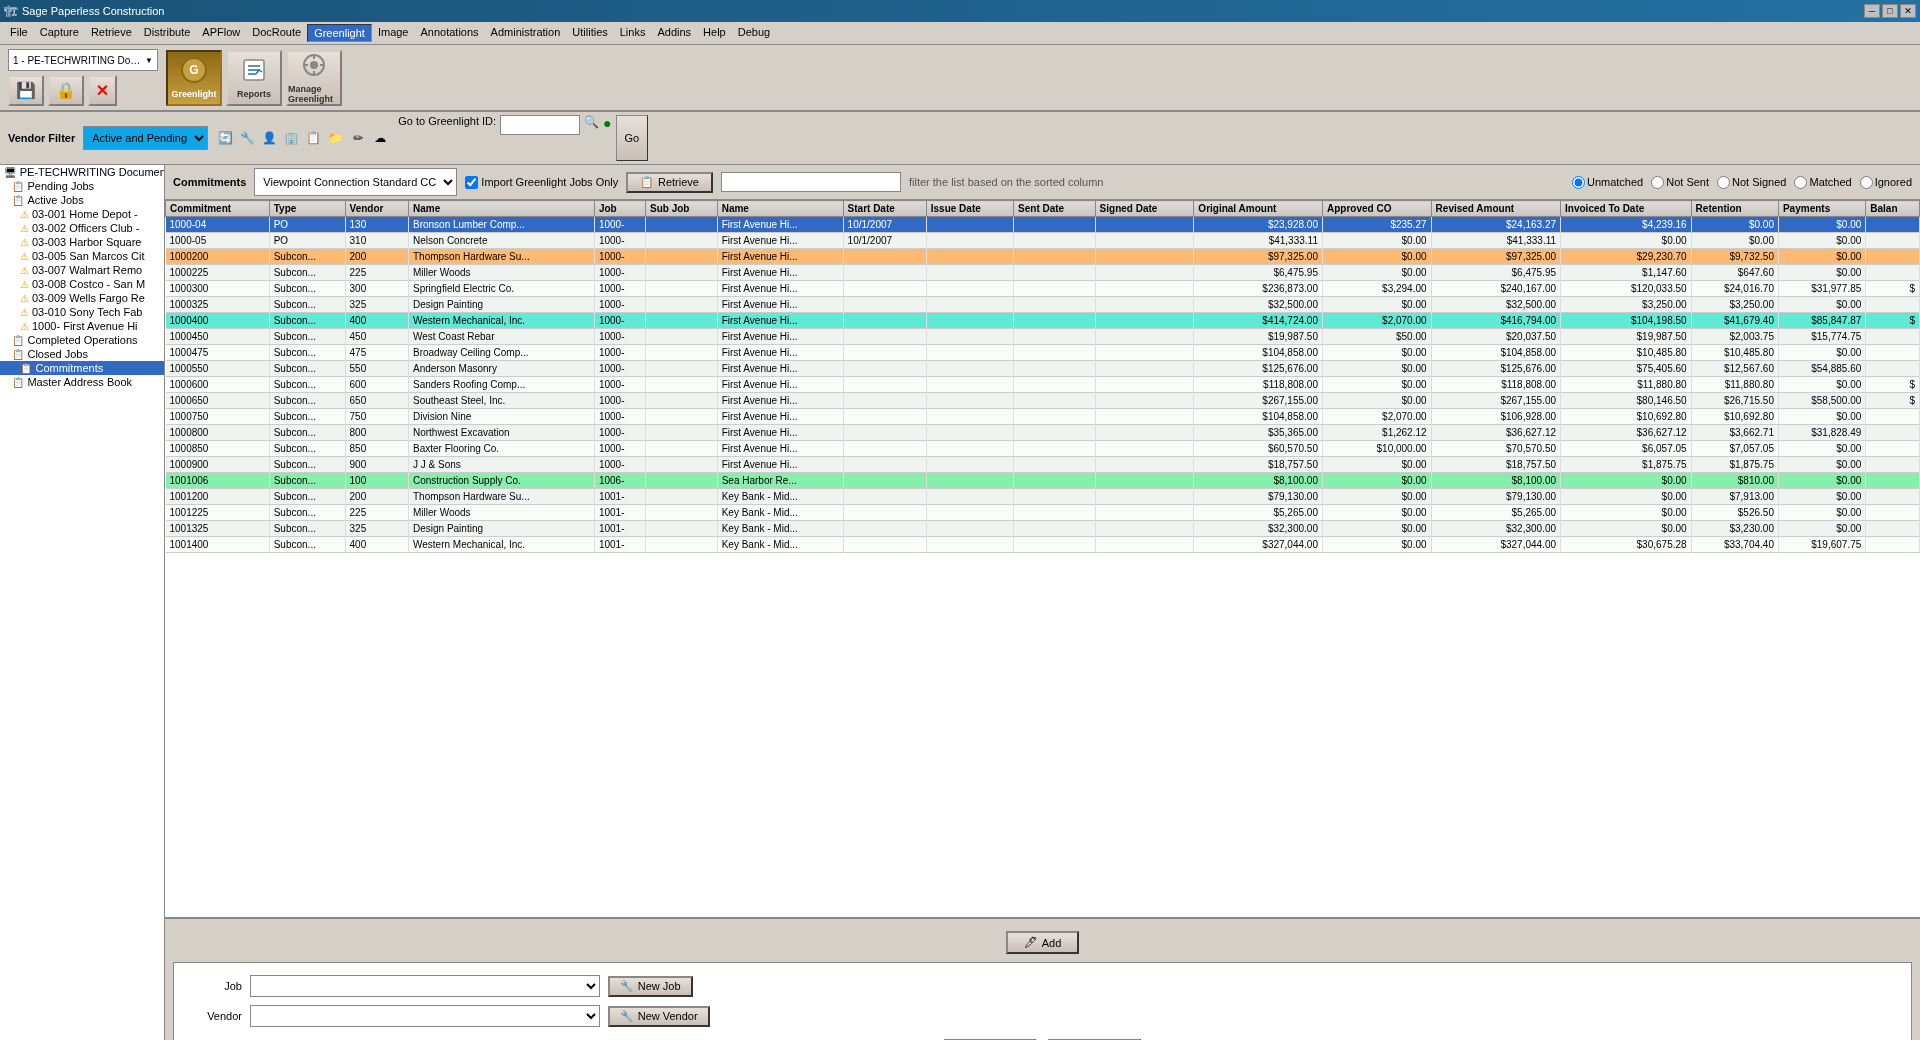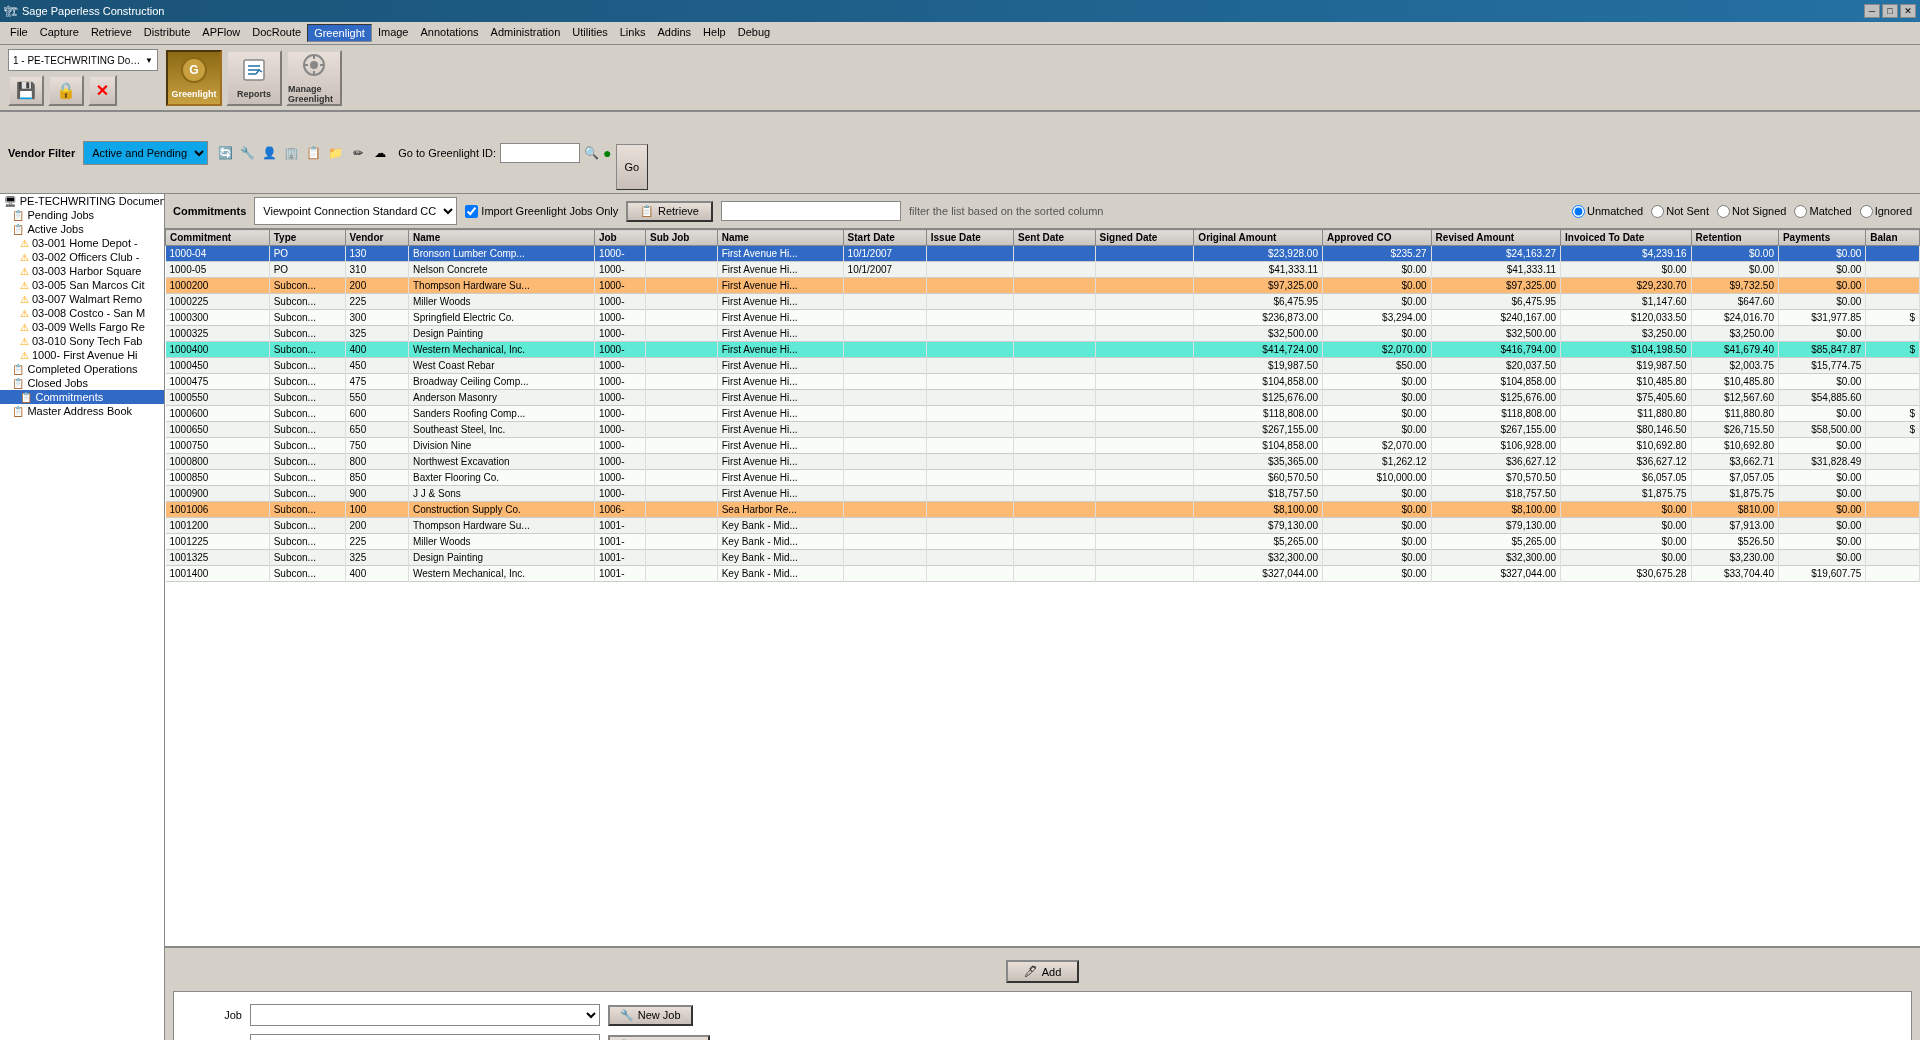--- a/index.html
+++ b/index.html
@@ -91,23 +91,23 @@
     .filter-label { font-size: 11px; font-weight: bold; }
     .filter-select {
       font-size: 11px;
       padding: 1px 4px;
       background: #0ea5e9;
       border: 1px solid #888;
       height: 24px;
     }
     .filter-icon-group { display: flex; gap: 2px; align-items: center; }
     .filter-icon { width: 20px; height: 20px; display: flex; align-items: center; justify-content: center; font-size: 12px; cursor: pointer; }
-    .greenlight-id-group { display: flex; align-items: center; gap: 4px; font-size: 11px; }
+    .greenlight-id-group { display: flex; align-items: flex-start; gap: 4px; font-size: 11px; }
     .greenlight-id-input { width: 80px; height: 20px; border: 1px solid #888; background: white; font-size: 11px; padding: 1px 4px; }
-    .go-btn { padding: 16px 8px; background: linear-gradient(to bottom, #e8e0d8, #c8c0b8); border: 1px outset #888; cursor: pointer; font-size: 11px; margin-top: 29px; }
+    .go-btn { padding: 16px 8px; background: linear-gradient(to bottom, #e8e0d8, #c8c0b8); border: 1px outset #888; cursor: pointer; font-size: 11px; }
 
     
     .main-layout { display: flex; height: calc(1040px - 22px - 30px - 36px - 36px); }
 
     
     .sidebar {
       width: 165px;
       background: white;
       border-right: 1px solid #888;
       overflow-y: auto;
@@ -795,21 +795,21 @@
               <td></td>
               <td></td>
               <td class="money">$18,757.50</td>
               <td class="money">$0.00</td>
               <td class="money">$18,757.50</td>
               <td class="money">$1,875.75</td>
               <td class="money">$1,875.75</td>
               <td class="money">$0.00</td>
               <td class="money"></td>
             </tr>
-            <tr style="background: #fdba74;">
+            <tr style="background: #86efac;">
               <td>1001006</td>
               <td>Subcon...</td>
               <td>100</td>
               <td>Construction Supply Co.</td>
               <td>1006-</td>
               <td></td>
               <td>Sea Harbor Re...</td>
               <td></td>
               <td></td>
               <td></td>

